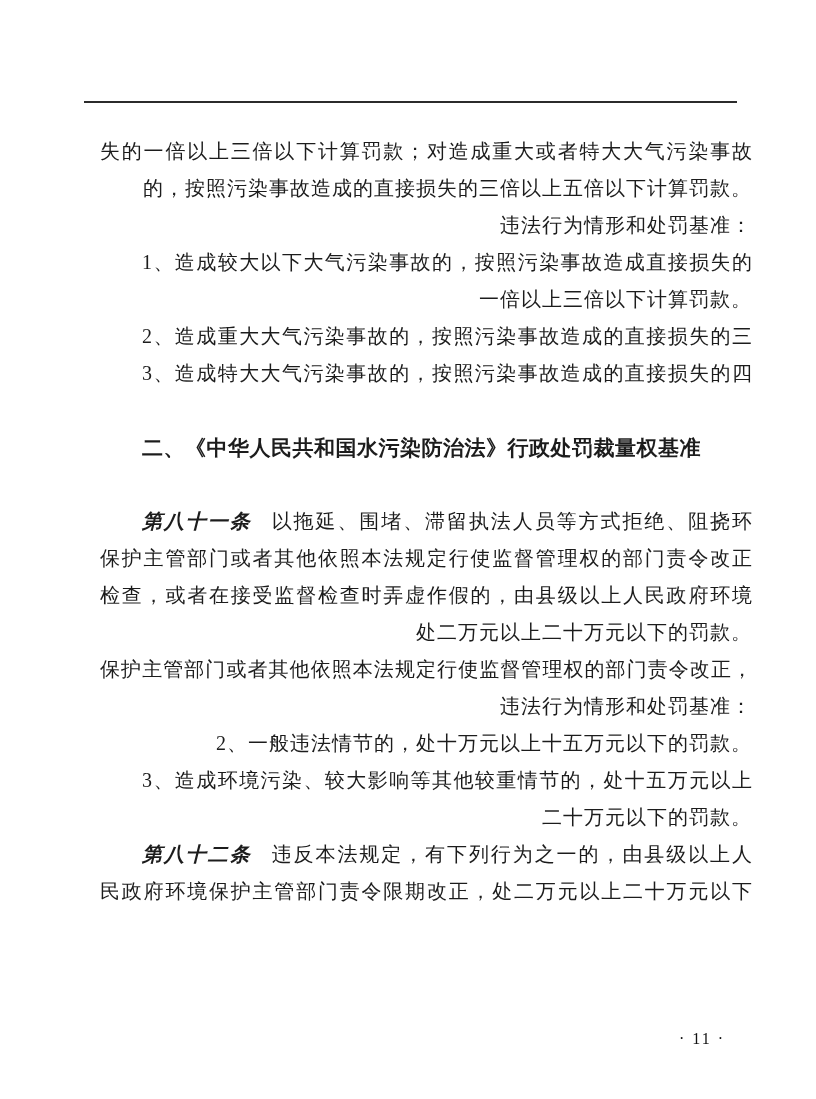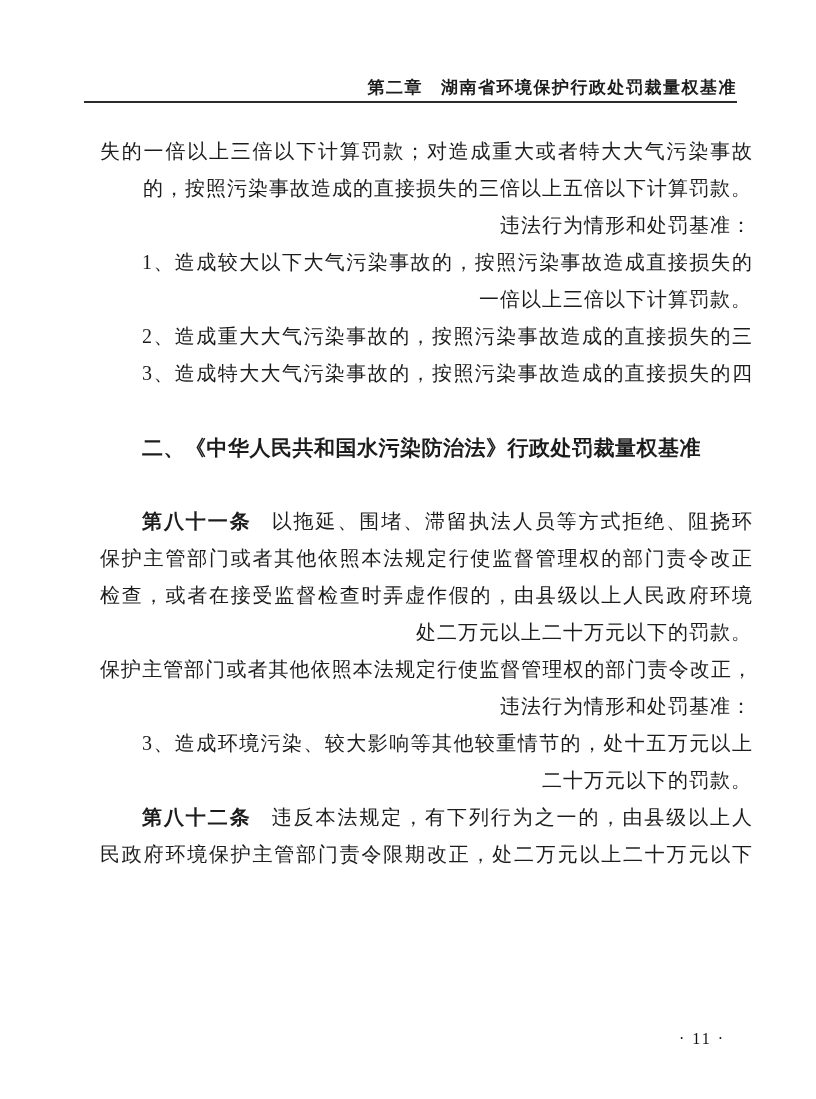--- a/index.html
+++ b/index.html
@@ -66,20 +66,21 @@
     font-family: "Liberation Sans", "DejaVu Sans", sans-serif;
     font-weight: 700;
     font-size: 21px;
     letter-spacing: 0.5px;
     padding-left: 42px;
     white-space: nowrap;
   }
   .term {
     font-weight: bold;
     margin-right: 20px;
+    font-style: italic;
   }
   
   .page-number {
     position: absolute;
     top: 1024px;
     left: 652px;
     width: 100px;
     height: 30px;
     line-height: 30px;
     text-align: center;
@@ -87,24 +88,20 @@
     letter-spacing: 2px;
     font-family: "Liberation Serif", "DejaVu Serif", serif;
     color: #111;
   }
 </style>
 </head>
 <body>
 
 <div class="page">
 
-  <div class="running-header">
-    <span>第二章</span>
-    <span>湖南省环境保护行政处罚裁量权基准</span>
-  </div>
   <div class="header-rule"></div>
 
   <div class="content">
     <div class="line j">失的一倍以上三倍以下计算罚款；对造成重大或者特大大气污染事故</div>
     <div class="line l">的，按照污染事故造成的直接损失的三倍以上五倍以下计算罚款。</div>
     <div class="line l ind">违法行为情形和处罚基准：</div>
     <div class="line j ind">1、造成较大以下大气污染事故的，按照污染事故造成直接损失的</div>
     <div class="line l">一倍以上三倍以下计算罚款。</div>
     <div class="line j ind">2、造成重大大气污染事故的，按照污染事故造成的直接损失的三</div>
     <div class="line j ind">3、造成特大大气污染事故的，按照污染事故造成的直接损失的四</div>
@@ -114,20 +111,21 @@
     <div class="spacer"></div>
 
     <div class="line j ind">
       <span class="term">第八十一条</span><span>以拖延、围堵、滞留执法人员等方式拒绝、阻挠环</span>
     </div>
     <div class="line j">保护主管部门或者其他依照本法规定行使监督管理权的部门责令改正</div>
     <div class="line j">检查，或者在接受监督检查时弄虚作假的，由县级以上人民政府环境</div>
     <div class="line l">处二万元以上二十万元以下的罚款。</div>
     <div class="line j">保护主管部门或者其他依照本法规定行使监督管理权的部门责令改正，</div>
     <div class="line l ind">违法行为情形和处罚基准：</div>
+    <div class="line l ind">2、一般违法情节的，处十万元以上十五万元以下的罚款。</div>
     <div class="line j ind">3、造成环境污染、较大影响等其他较重情节的，处十五万元以上</div>
     <div class="line l">二十万元以下的罚款。</div>
     <div class="line j ind">
       <span class="term">第八十二条</span><span>违反本法规定，有下列行为之一的，由县级以上人</span>
     </div>
     <div class="line j">民政府环境保护主管部门责令限期改正，处二万元以上二十万元以下</div>
   </div>
 
   <div class="page-number">· 11 ·</div>
 

